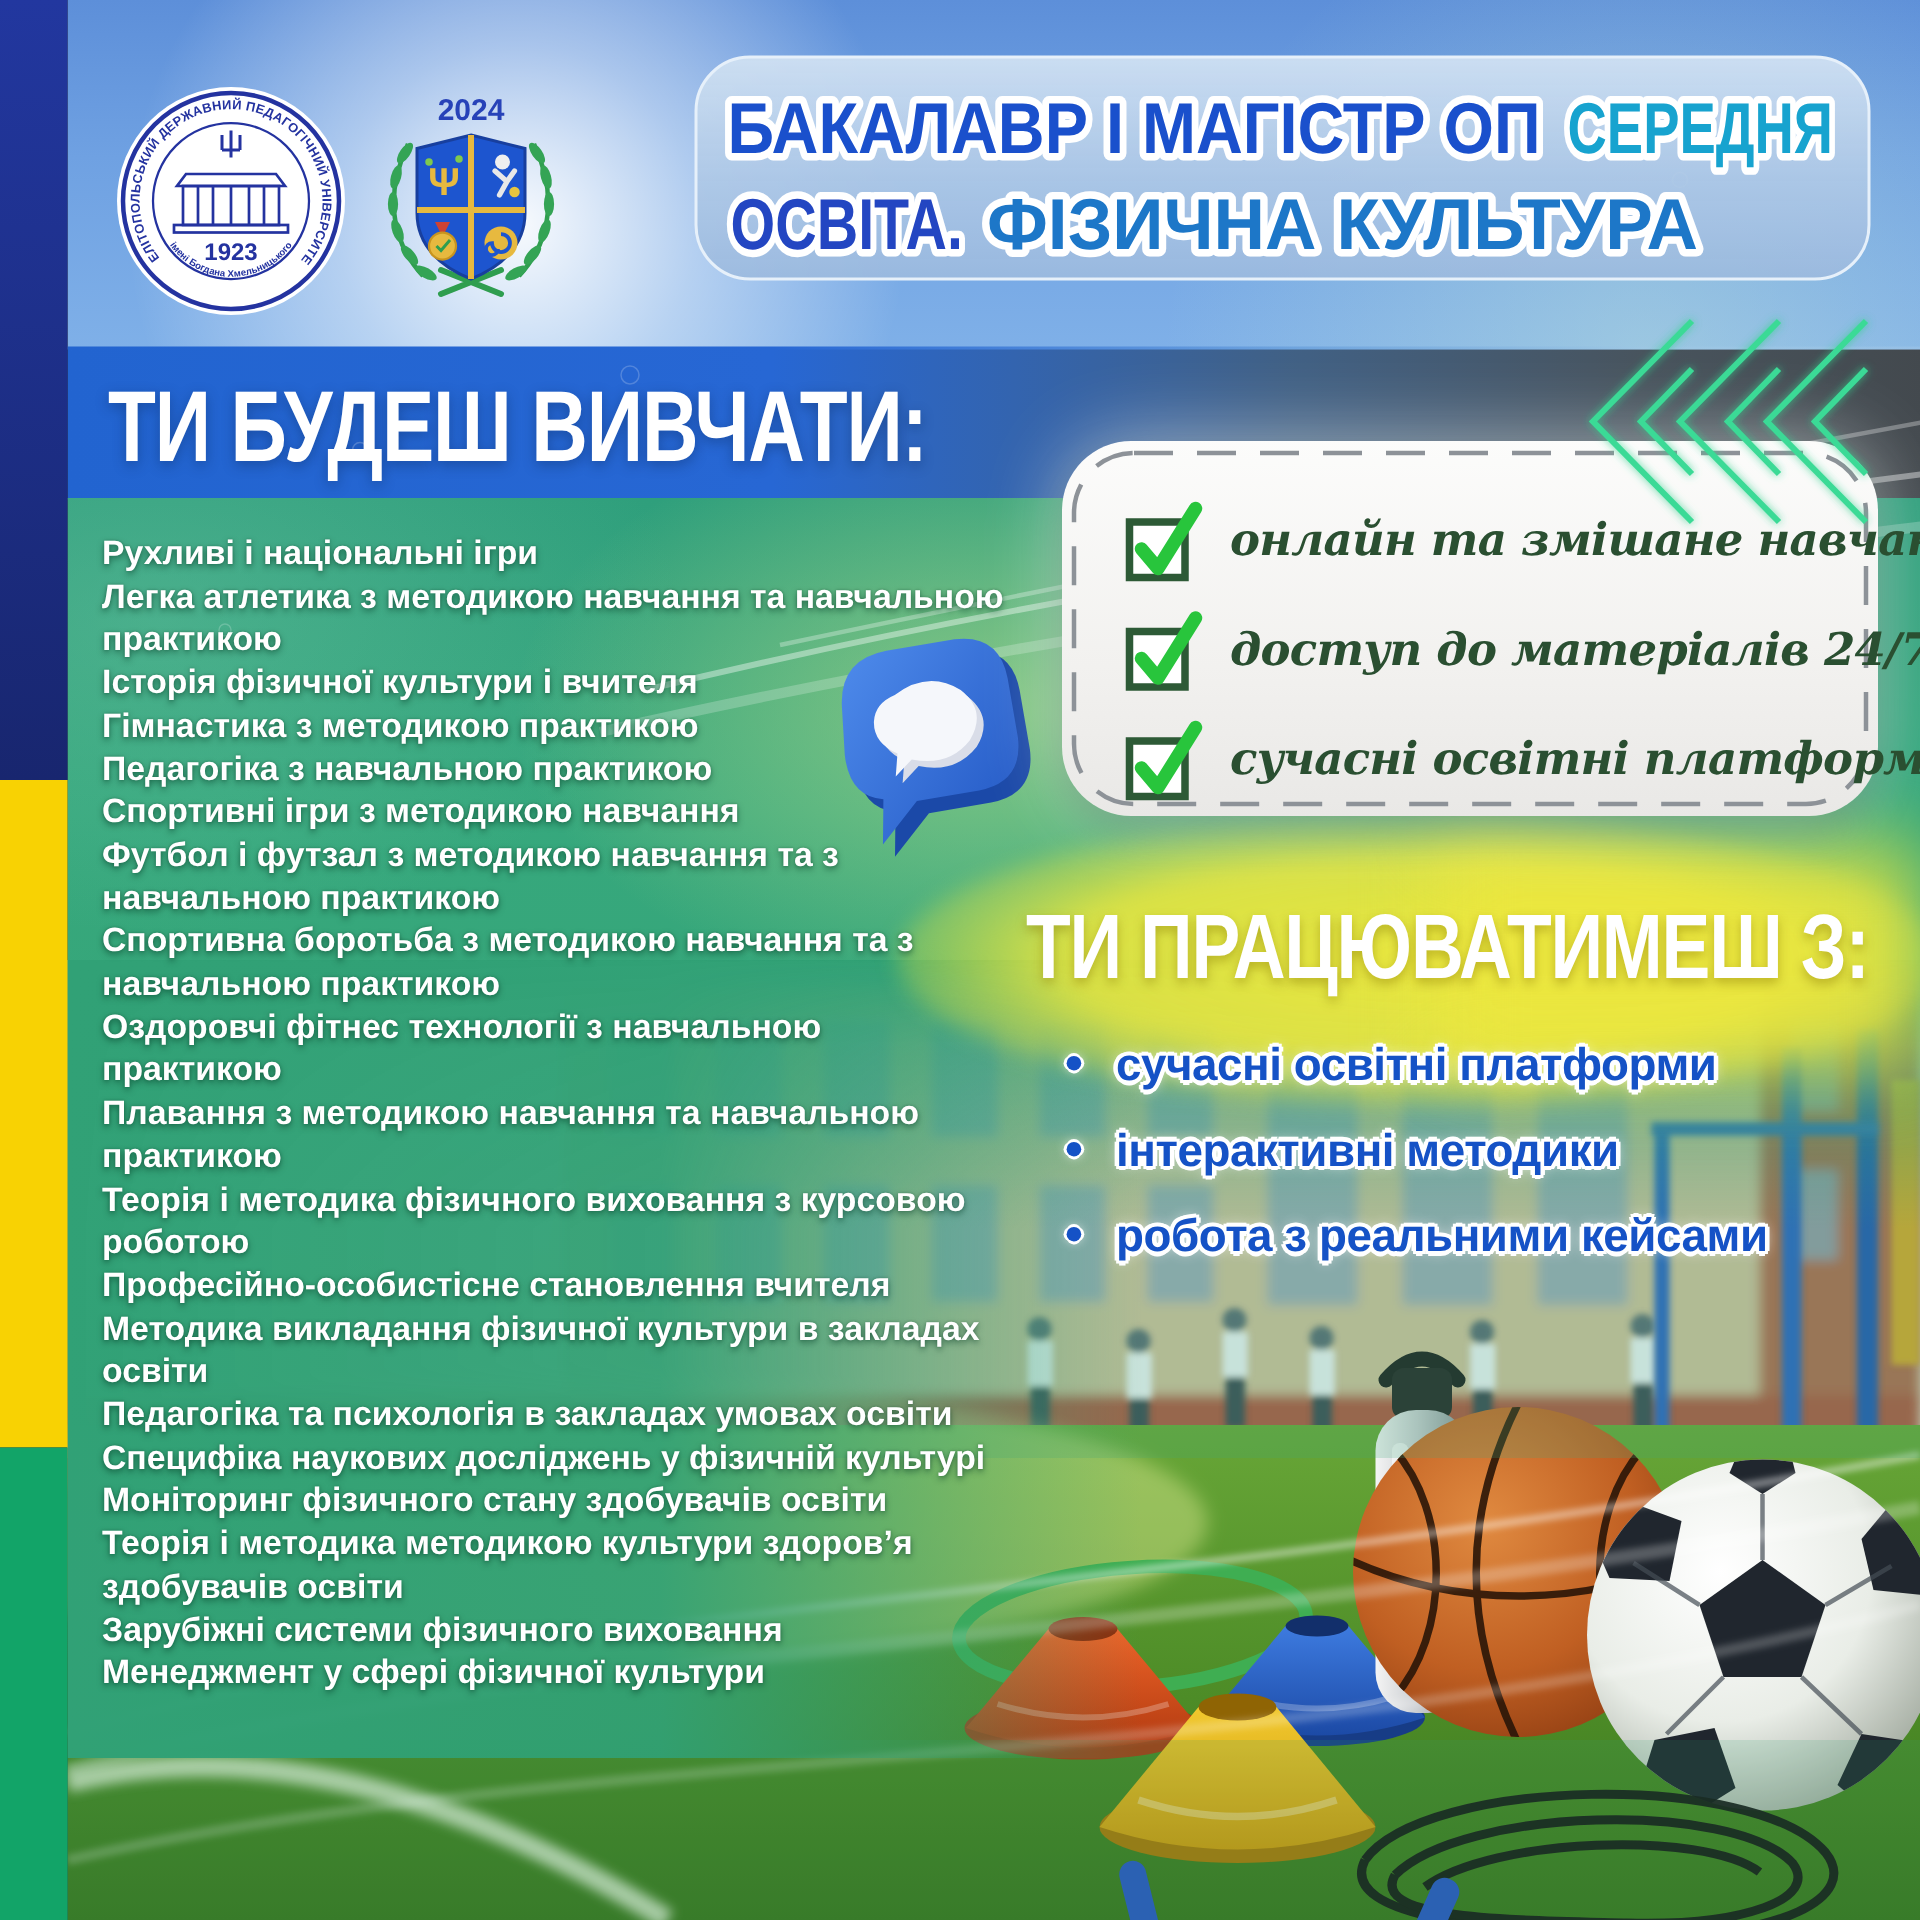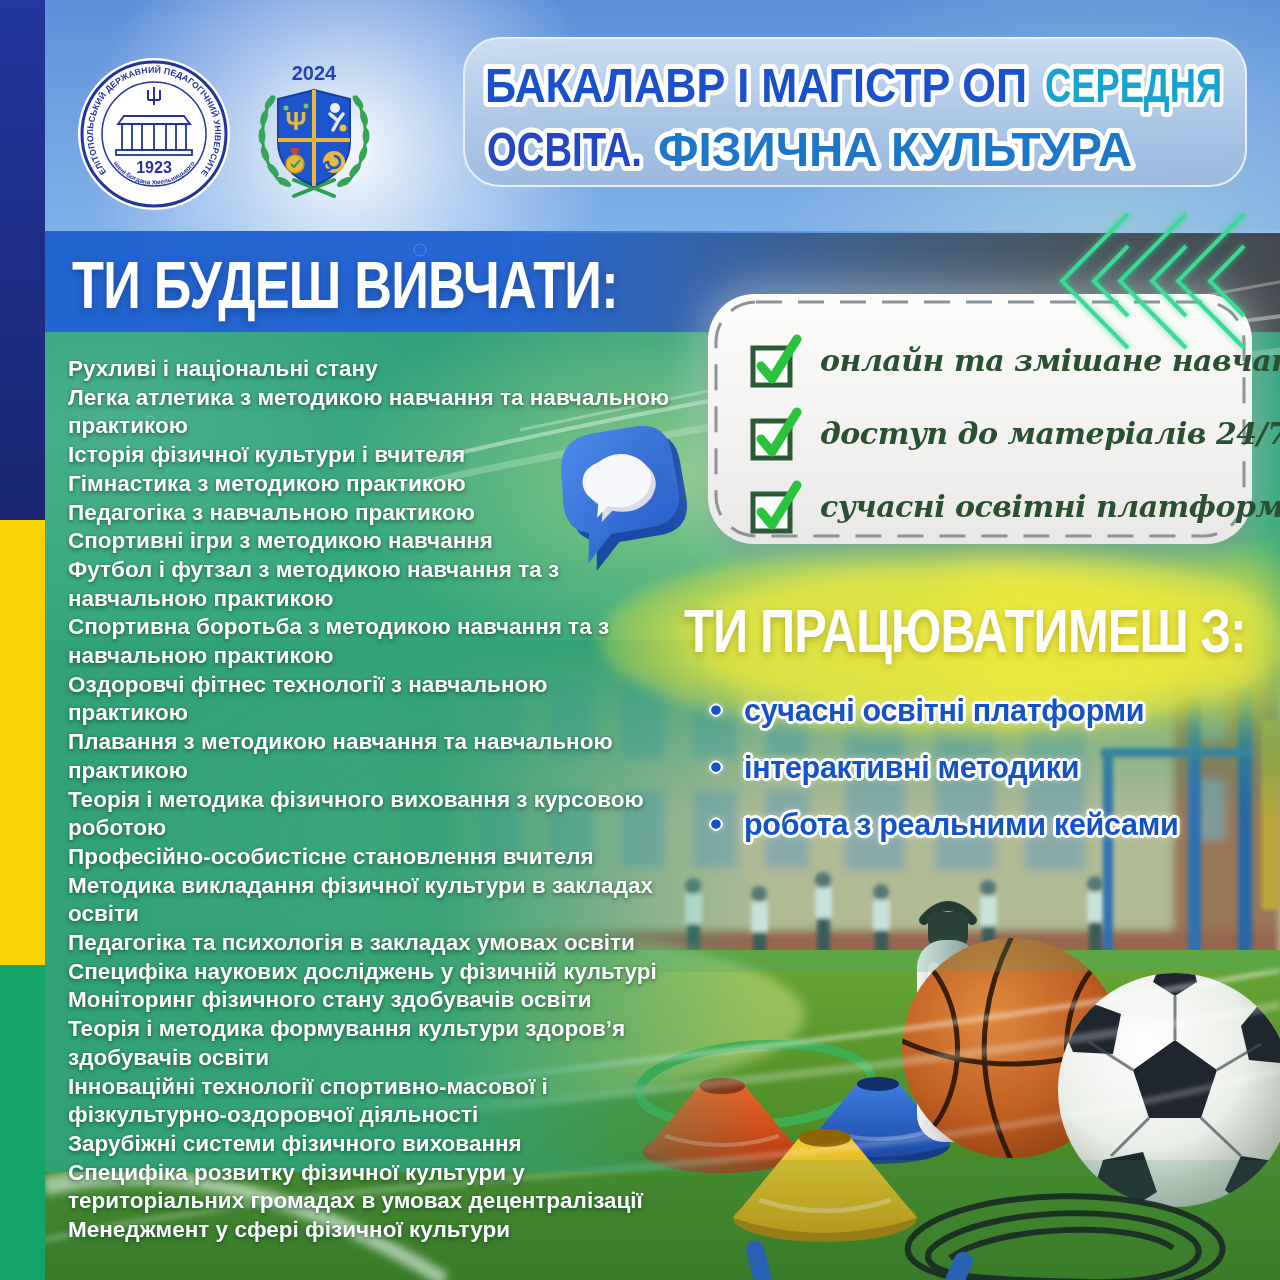--- a/index.html
+++ b/index.html
@@ -381,40 +381,38 @@
     <g font-weight="bold" font-size="48" stroke="#ffffff" stroke-width="10" paint-order="stroke" stroke-linejoin="round" font-family="Liberation Sans, sans-serif">
       <text x="23" y="66" textLength="542" lengthAdjust="spacingAndGlyphs" fill="#1a50cc">БАКАЛАВР І МАГІСТР ОП</text>
       <text x="583" y="66" textLength="177" lengthAdjust="spacingAndGlyphs" fill="#17a3cf">СЕРЕДНЯ</text>
       <text x="25" y="130" textLength="155" lengthAdjust="spacingAndGlyphs" fill="#2346c2">ОСВІТА.</text>
       <text x="196" y="130" textLength="474" lengthAdjust="spacingAndGlyphs" fill="#1d77c8">ФІЗИЧНА КУЛЬТУРА</text>
     </g>
   </svg>
 
   <div class="abs study-heading">ТИ БУДЕШ ВИВЧАТИ:</div>
   <div class="abs study-list">
-    <p class="item">Рухливі і національні стану</p>
+    <p class="item">Рухливі і національні ігри</p>
     <p class="item">Легка атлетика з методикою навчання та навчальною практикою</p>
     <p class="item">Історія фізичної культури і вчителя</p>
     <p class="item">Гімнастика з методикою практикою</p>
     <p class="item">Педагогіка з навчальною практикою</p>
     <p class="item">Спортивні ігри з методикою навчання</p>
     <p class="item">Футбол і футзал з методикою навчання та з навчальною практикою</p>
     <p class="item">Спортивна боротьба з методикою навчання та з навчальною практикою</p>
     <p class="item">Оздоровчі фітнес технології з навчальною практикою</p>
     <p class="item">Плавання з методикою навчання та навчальною практикою</p>
     <p class="item">Теорія і методика фізичного виховання з курсовою роботою</p>
     <p class="item">Професійно-особистісне становлення вчителя</p>
     <p class="item">Методика викладання фізичної культури в закладах освіти</p>
     <p class="item">Педагогіка та психологія в закладах умовах освіти</p>
     <p class="item">Специфіка наукових досліджень у фізичній культурі</p>
     <p class="item">Моніторинг фізичного стану здобувачів освіти</p>
-    <p class="item">Теорія і методика формування культури здоров’я здобувачів освіти</p>
-    <p class="item">Інноваційні технології спортивно-масової і фізкультурно-оздоровчої діяльності</p>
+    <p class="item">Теорія і методика методикою культури здоров’я здобувачів освіти</p>
     <p class="item">Зарубіжні системи фізичного виховання</p>
-    <p class="item">Специфіка розвитку фізичної культури у територіальних громадах в умовах децентралізації</p>
     <p class="item">Менеджмент у сфері фізичної культури</p>
   </div>
 
   <svg class="abs" style="left:522px;top:404px;" width="175" height="175" viewBox="0 0 175 175">
     <defs>
       <linearGradient id="chatG" x1="0" y1="0" x2="1" y2="1">
         <stop offset="0" stop-color="#4f8cec"></stop>
           <stop offset="1" stop-color="#2257c4"></stop>
       </linearGradient>
     </defs>

